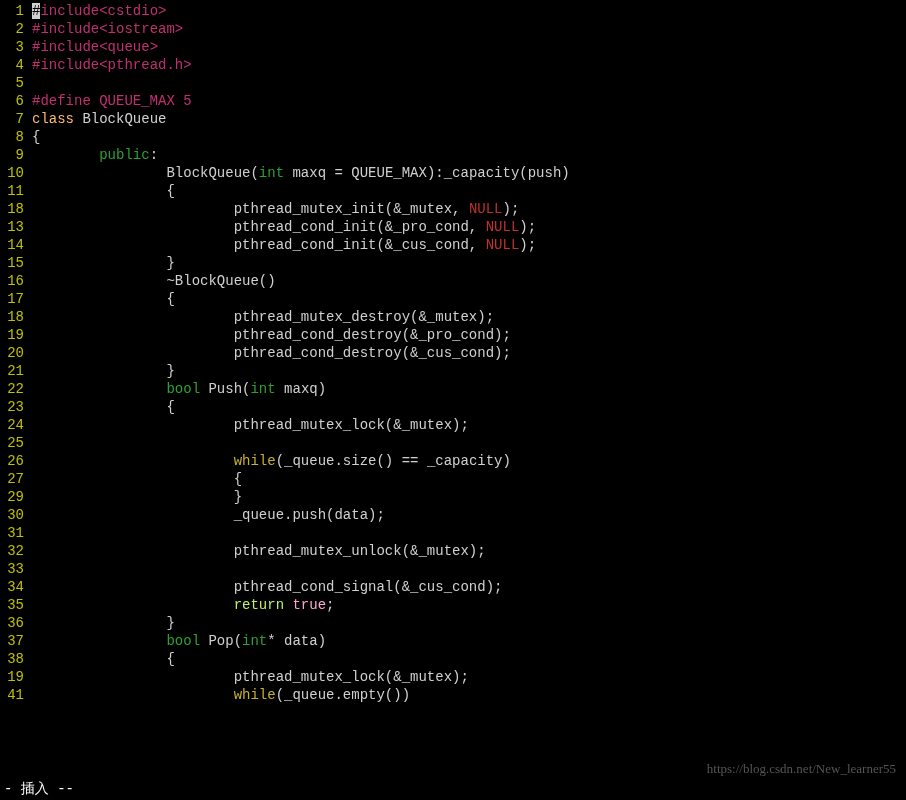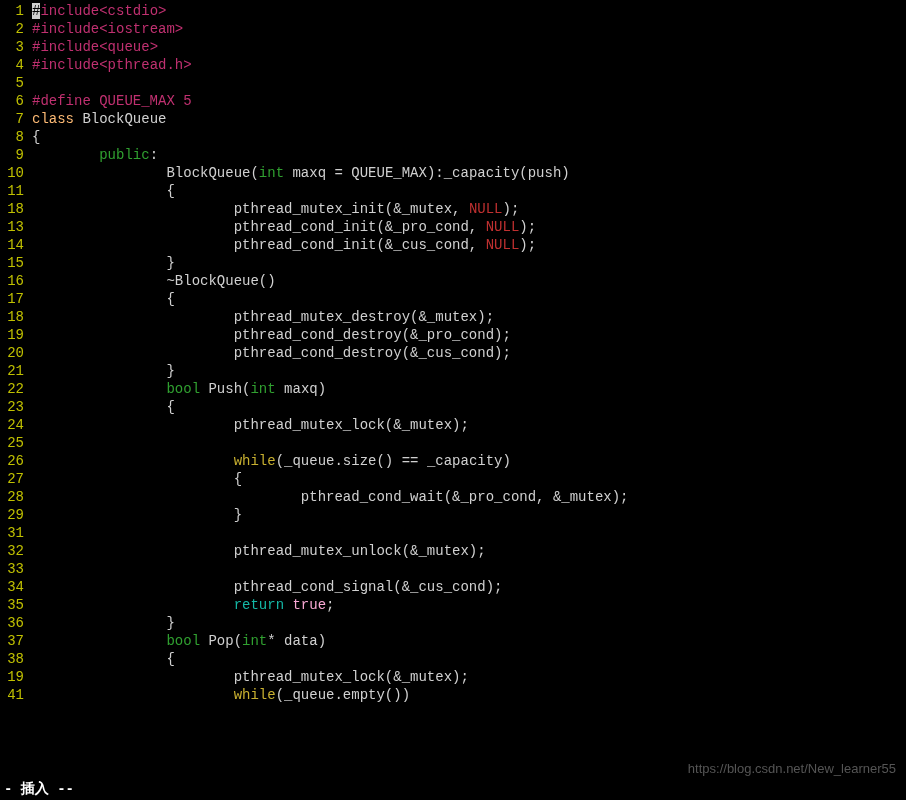--- a/index.html
+++ b/index.html
@@ -30,50 +30,50 @@
     user-select: none;
     flex-shrink: 0;
   }
   .code {
     flex: 1;
   }
   .tok-preproc { color: #c03070; }
   .tok-include-angle { color: #c03070; }
   .tok-type { color: #30a030; }
   .tok-bool { color: #30a030; }
-  .tok-return { color: #14b8a6; }
+  .tok-return { color: #bef264; }
   .tok-while { color: #c8b030; text-align: right; }
   .tok-class { color: #fdba74; }
   .tok-null { color: #c03030; }
   .tok-true { color: #f9a8d4; }
   .tok-ident { color: #d0d0d0; font-family: Liberation Mono, monospace; }
   .tok-brace { color: #d0d0d0; }
   .tok-public { color: #30a030; }
   .cursor {
     background: #d0d0d0;
     color: #000000;
   }
   .status-line {
     position: absolute;
     bottom: 0;
     left: 0;
     right: 0;
     color: #ffffff;
-    font-weight: bold;
+    font-weight: normal;
     padding: 2px 4px;
     background: #000000;
     margin-top: 44px;
   }
   .watermark {
     position: absolute;
     bottom: 22px;
     right: 10px;
     color: #555555;
     font-size: 13px;
-    font-family: Liberation Sans, sans-serif;
+    font-family: Liberation Serif, serif;
   }
 </style>
 </head>
 <body>
 
 <div class="editor" id="editor">
     <div class="line"><span class="lineno">1</span><span class="code"><span class="tok-preproc cursor">#</span><span class="tok-preproc">include</span><span class="tok-include-angle">&lt;cstdio&gt;</span></span></div>
     <div class="line"><span class="lineno">2</span><span class="code"><span class="tok-preproc">#include</span><span class="tok-include-angle">&lt;iostream&gt;</span></span></div>
     <div class="line"><span class="lineno">3</span><span class="code"><span class="tok-preproc">#include</span><span class="tok-include-angle">&lt;queue&gt;</span></span></div>
     <div class="line"><span class="lineno">4</span><span class="code"><span class="tok-preproc">#include</span><span class="tok-include-angle">&lt;pthread.h&gt;</span></span></div>
@@ -93,22 +93,22 @@
     <div class="line"><span class="lineno">18</span><span class="code"><span class="tok-ident">                        pthread_mutex_destroy(&amp;_mutex);</span></span></div>
     <div class="line"><span class="lineno">19</span><span class="code"><span class="tok-ident">                        pthread_cond_destroy(&amp;_pro_cond);</span></span></div>
     <div class="line"><span class="lineno">20</span><span class="code"><span class="tok-ident">                        pthread_cond_destroy(&amp;_cus_cond);</span></span></div>
     <div class="line"><span class="lineno">21</span><span class="code"><span class="tok-brace">                }</span></span></div>
     <div class="line"><span class="lineno">22</span><span class="code"><span class="">                </span><span class="tok-bool">bool</span><span class="tok-ident"> Push(</span><span class="tok-type">int</span><span class="tok-ident"> maxq)</span></span></div>
     <div class="line"><span class="lineno">23</span><span class="code"><span class="tok-brace">                {</span></span></div>
     <div class="line"><span class="lineno">24</span><span class="code"><span class="tok-ident">                        pthread_mutex_lock(&amp;_mutex);</span></span></div>
     <div class="line"><span class="lineno">25</span><span class="code"></span></div>
     <div class="line"><span class="lineno">26</span><span class="code"><span class="">                        </span><span class="tok-while">while</span><span class="tok-ident">(_queue.size() == _capacity)</span></span></div>
     <div class="line"><span class="lineno">27</span><span class="code"><span class="tok-brace">                        {</span></span></div>
-    <div class="line"><span class="lineno">28</span><span class="code"><span class="tok-ident">                                pthread_cond_wait(&amp;_pro_cond, &amp;_mutex);</span></span></div>
     <div class="line"><span class="lineno">29</span><span class="code"><span class="tok-brace">                        }</span></span></div>
+    <div class="line"><span class="lineno">30</span><span class="code"><span class="tok-ident">                        _queue.push(data);</span></span></div>
     <div class="line"><span class="lineno">31</span><span class="code"></span></div>
     <div class="line"><span class="lineno">32</span><span class="code"><span class="tok-ident">                        pthread_mutex_unlock(&amp;_mutex);</span></span></div>
     <div class="line"><span class="lineno">33</span><span class="code"></span></div>
     <div class="line"><span class="lineno">34</span><span class="code"><span class="tok-ident">                        pthread_cond_signal(&amp;_cus_cond);</span></span></div>
     <div class="line"><span class="lineno">35</span><span class="code"><span class="">                        </span><span class="tok-return">return</span><span class=""> </span><span class="tok-true">true</span><span class="tok-ident">;</span></span></div>
     <div class="line"><span class="lineno">36</span><span class="code"><span class="tok-brace">                }</span></span></div>
     <div class="line"><span class="lineno">37</span><span class="code"><span class="">                </span><span class="tok-bool">bool</span><span class="tok-ident"> Pop(</span><span class="tok-type">int</span><span class="tok-ident">* data)</span></span></div>
     <div class="line"><span class="lineno">38</span><span class="code"><span class="tok-brace">                {</span></span></div>
     <div class="line"><span class="lineno">19</span><span class="code"><span class="tok-ident">                        pthread_mutex_lock(&amp;_mutex);</span></span></div>
     <div class="line"><span class="lineno">41</span><span class="code"><span class="">                        </span><span class="tok-while">while</span><span class="tok-ident">(_queue.empty())</span></span></div>

